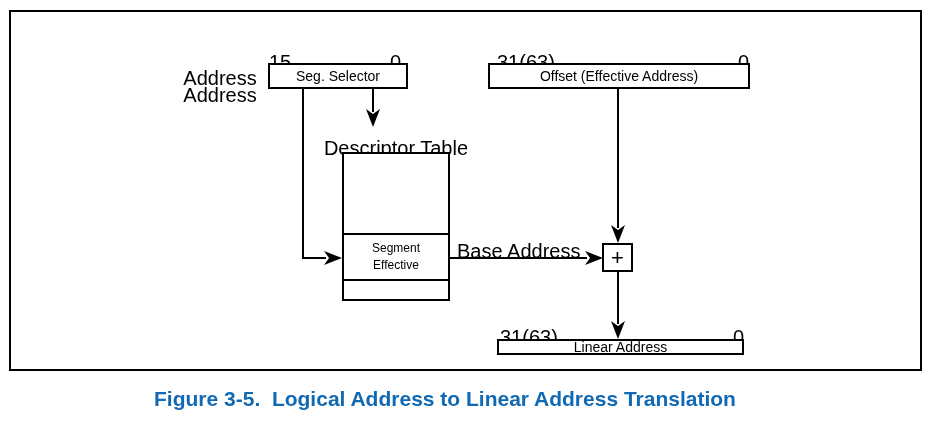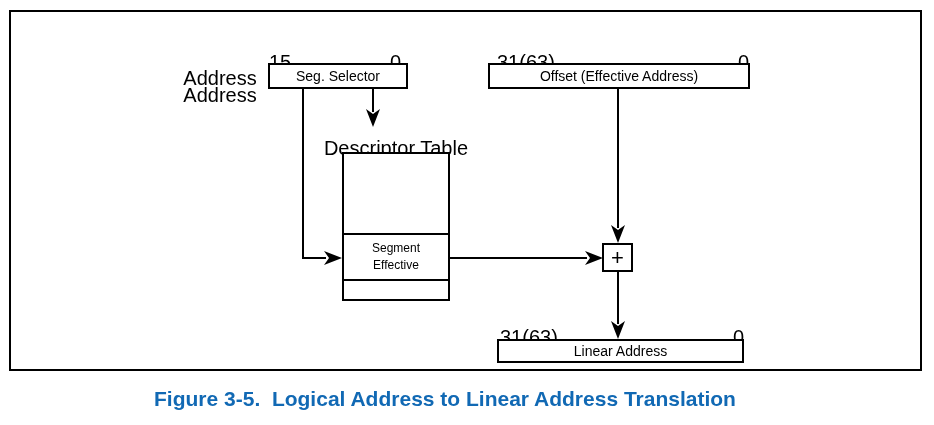--- a/index.html
+++ b/index.html
@@ -36,21 +36,21 @@
   }
   .lbl {
     font-size: 20px;
     line-height: 17px;
     white-space: nowrap;
     margin-top: 12px;
   }
   .line { background: #000; }
   .seg-selector-box { left: 268px; top: 63px; width: 140px; height: 26px; }
   .offset-box      { left: 488px; top: 63px; width: 262px; height: 26px; }
-  .linear-box      { left: 497px; top: 339px; width: 247px; height: 24px; }
+  .linear-box      { left: 497px; top: 339px; width: 247px; height: 16px; }
   .plus-box {
     left: 602px; top: 243px; width: 31px; height: 29px;
     font-size: 22px;
   }
   .desc-table-box {
     left: 342px; top: 152px; width: 108px; height: 149px;
     border: 2px solid #000;
     box-sizing: border-box;
     background: #fff;
     display: flex;
@@ -134,20 +134,21 @@
   <div class="abs line" style="left:372px; top:88px; width:2px; height:24px;"></div>
   <svg class="abs arrowhead" style="left:366px; top:109px;" width="14" height="18">
     <polygon points="0,0 7,5 14,0 7,18" fill="#000"></polygon>
   </svg>
 
   <div class="abs line" style="left:617px; top:88px; width:2px; height:140px;"></div>
   <svg class="abs arrowhead" style="left:611px; top:225px;" width="14" height="18">
     <polygon points="0,0 7,5 14,0 7,18" fill="#000"></polygon>
   </svg>
 
+  <span class="abs lbl base-addr-label">Base Address</span>
   <div class="abs line" style="left:449px; top:257px; width:138px; height:2px;"></div>
   <svg class="abs arrowhead" style="left:585px; top:251px;" width="18" height="14">
     <polygon points="0,0 5,7 0,14 18,7" fill="#000"></polygon>
   </svg>
 
   <div class="abs dbox plus-box">
     <span>+</span>
   </div>
 
   <div class="abs line" style="left:617px; top:272px; width:2px; height:52px;"></div>

